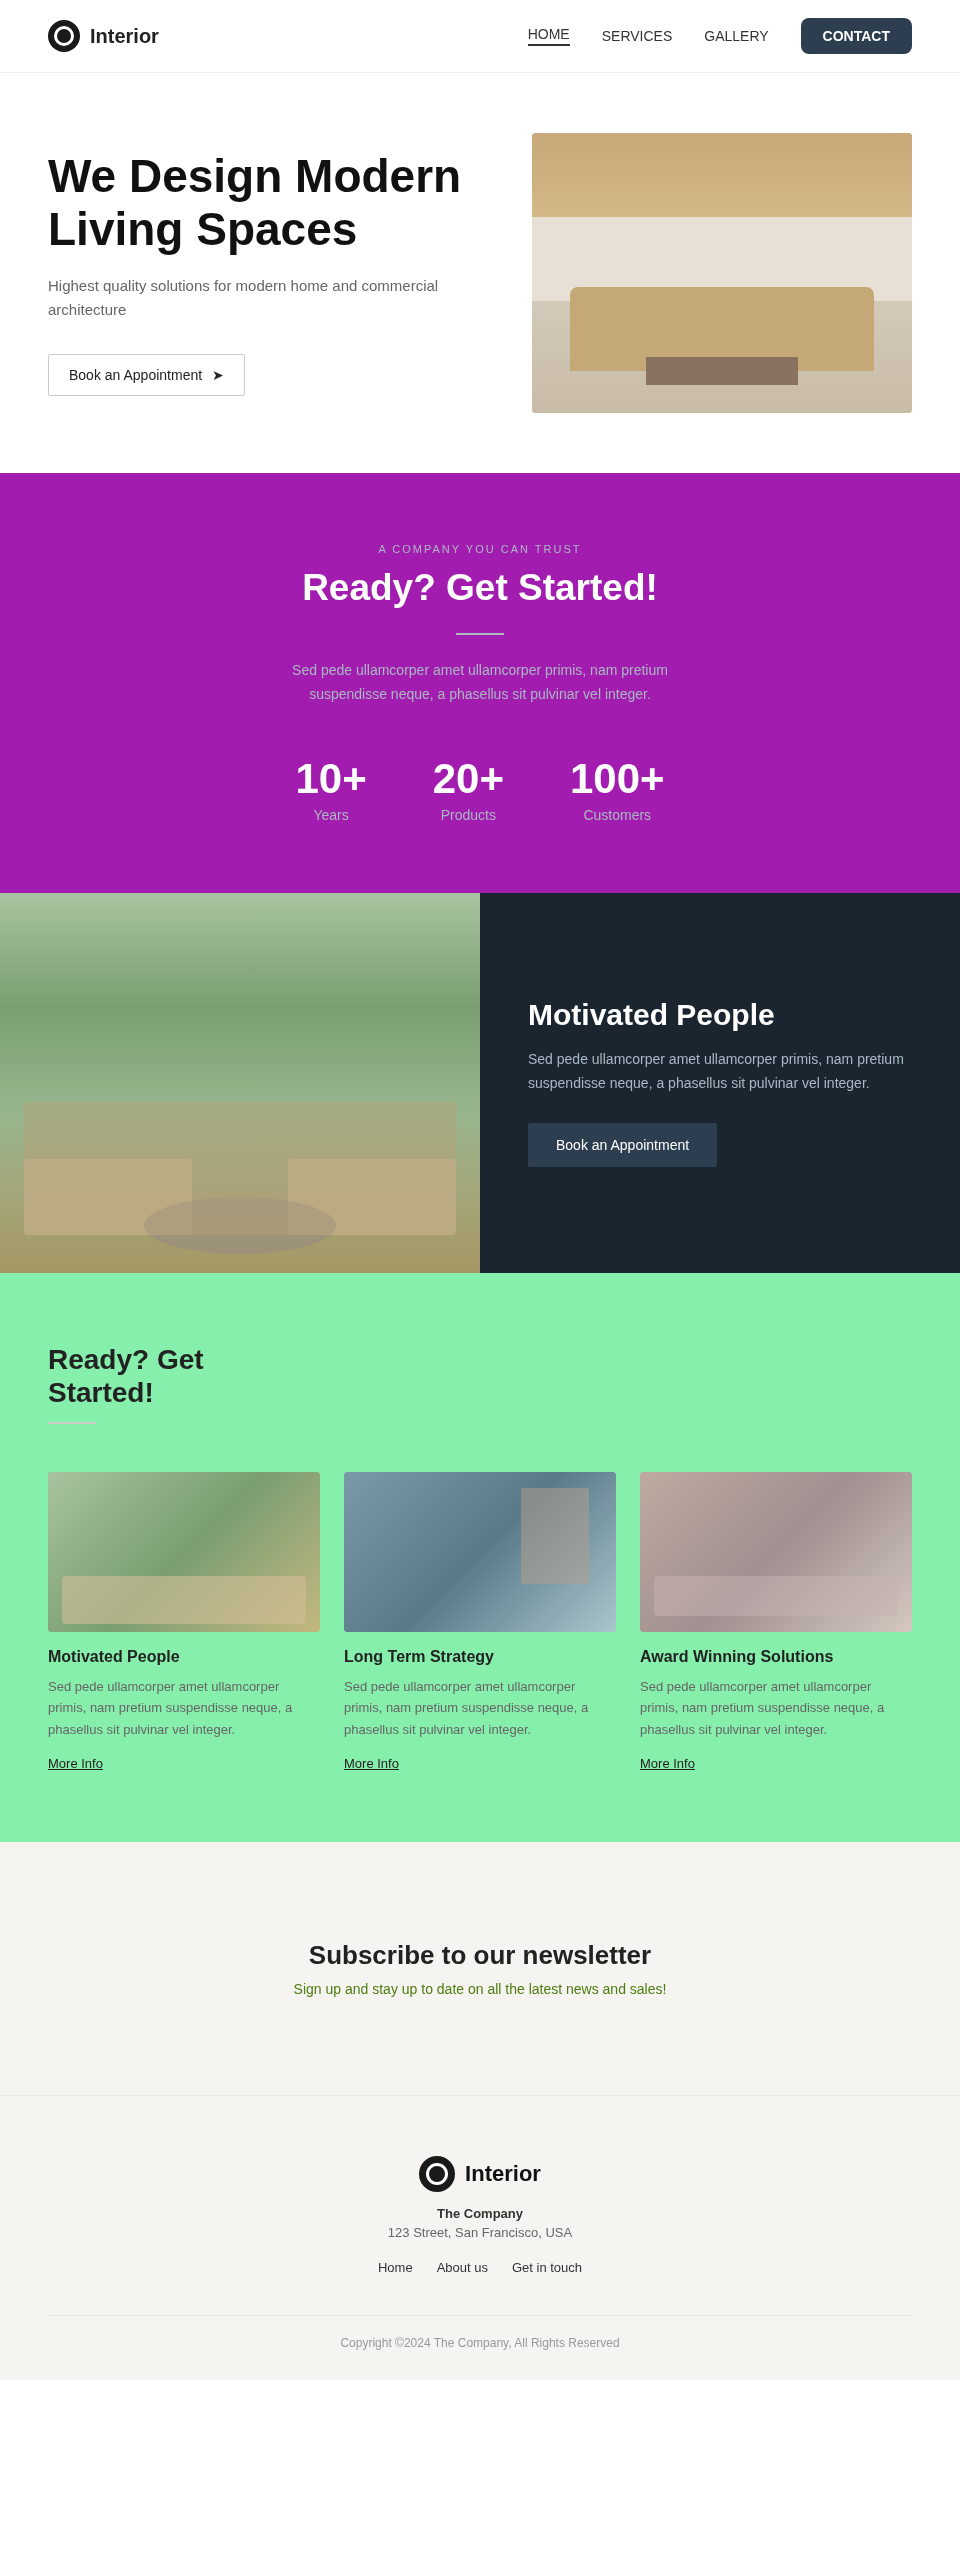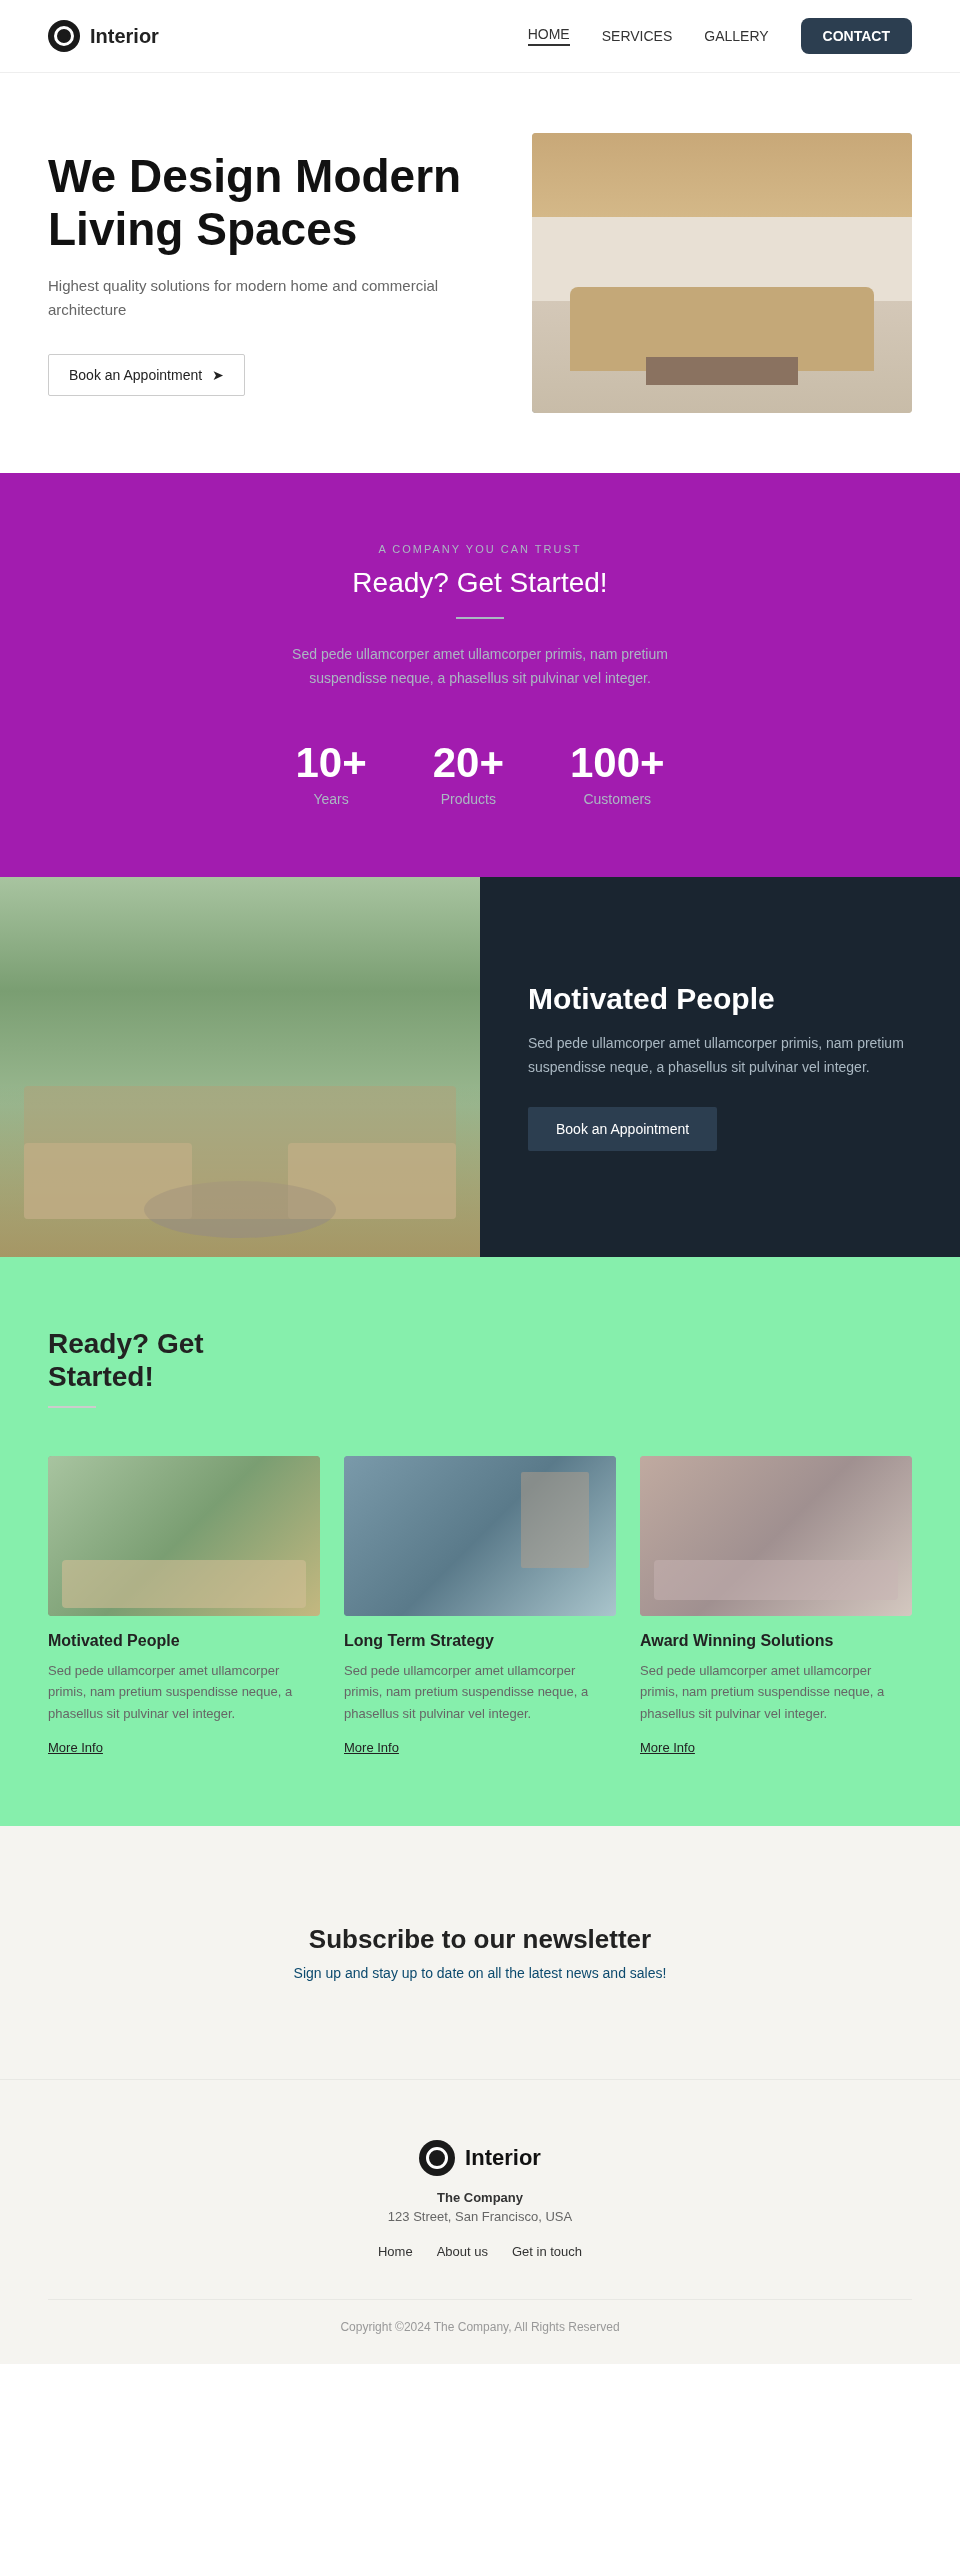--- a/index.html
+++ b/index.html
@@ -45,21 +45,21 @@
 
     
     .trust-section {
       background: #a21caf; color: #fff; text-align: center;
       padding: 70px 48px;
     }
     .trust-section .subtitle {
       font-size: 11px; letter-spacing: 2px; text-transform: uppercase;
       color: #aab8c2; margin-bottom: 12px;
     }
-    .trust-section h2 { font-size: 28px; font-weight: 400; margin-bottom: 18px; }
+    .trust-section h2 { font-size: 37px; font-weight: 700; margin-bottom: 24px; }
     .trust-divider {
       width: 48px; height: 2px; background: #aab8c2; margin: 0 auto 24px;
     }
     .trust-section .desc { font-size: 14px; color: #aab8c2; line-height: 1.7; max-width: 420px; margin: 0 auto 48px; }
     .stats { display: flex; justify-content: center; gap: 66px; }
     .stat h3 { font-size: 42px; font-weight: 800; }
     .stat p { font-size: 14px; color: #aab8c2; margin-top: 4px; }
 
     
     .motivated-section {
@@ -107,21 +107,21 @@
     .card-img-3 { background: linear-gradient(135deg, #c0aaa0, #a09090, #d4c8c0); }
     .card h3 { font-size: 16px; font-weight: 700; margin-bottom: 10px; }
     .card p { font-size: 13px; color: #666; line-height: 1.65; margin-bottom: 14px; }
     .more-info { font-size: 13px; color: #222; text-decoration: underline; cursor: pointer; }
 
     
     .newsletter-section {
       background: #f5f4f0; padding: 70px 48px; text-align: center;
     }
     .newsletter-section h2 { font-size: 26px; font-weight: 700; margin-bottom: 10px; margin-top: 28px; }
-    .newsletter-section p { font-size: 14px; color: #0c4a6e; margin-bottom: 28px; }
+    .newsletter-section p { font-size: 14px; color: #4d7c0f; margin-bottom: 28px; }
     .newsletter-form { display: flex; justify-content: center; gap: 0; max-width: 380px; margin: 0 auto; }
     .newsletter-input {
       flex: 1; padding: 12px 16px; border: 1px solid #ddd; border-right: none;
       font-size: 13px; outline: none; background: #fff;
     }
     .newsletter-btn {
       background: #2c3e50; color: #fff; border: none; padding: 12px 18px;
       cursor: pointer; font-size: 16px;
     }
 

